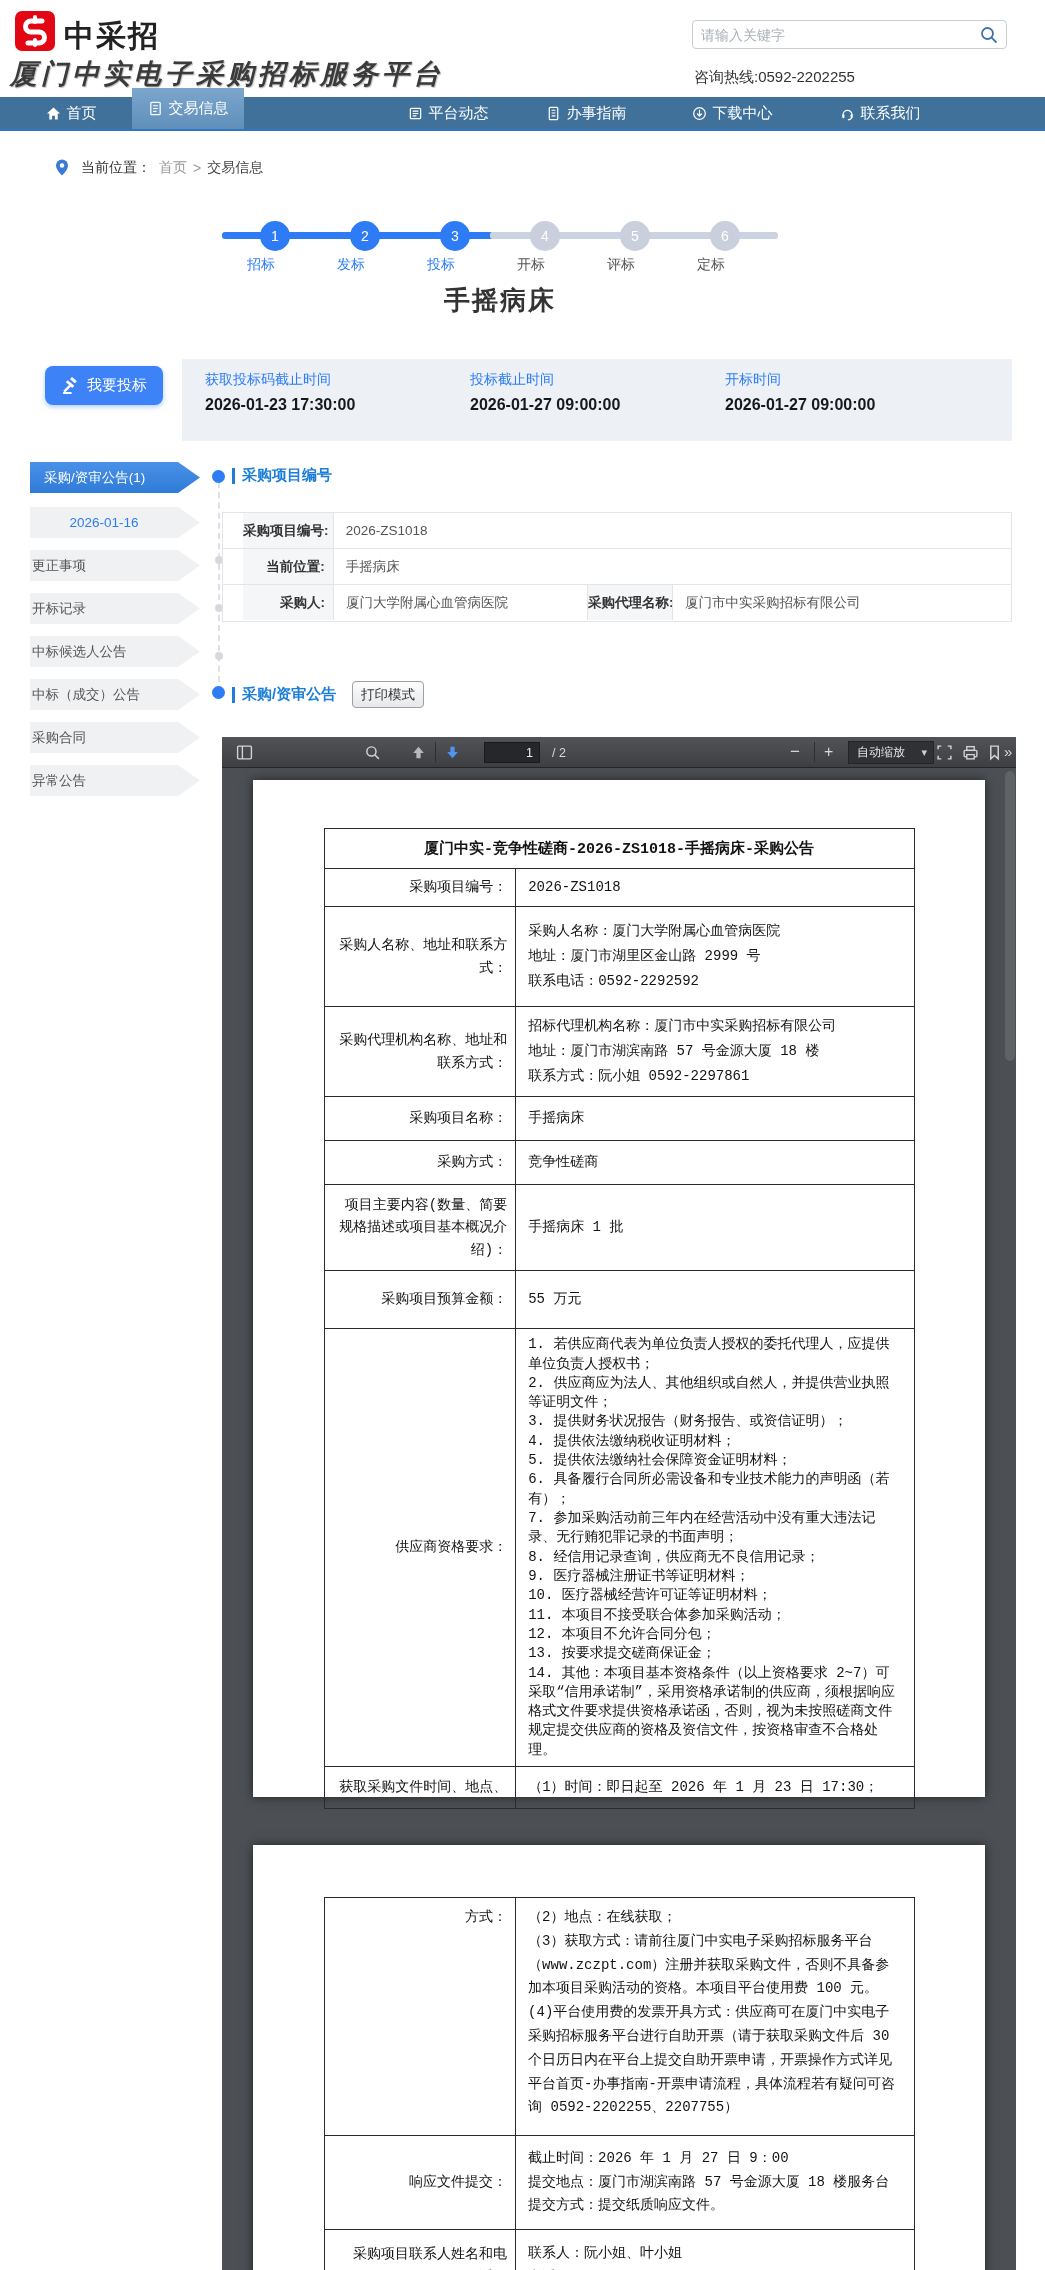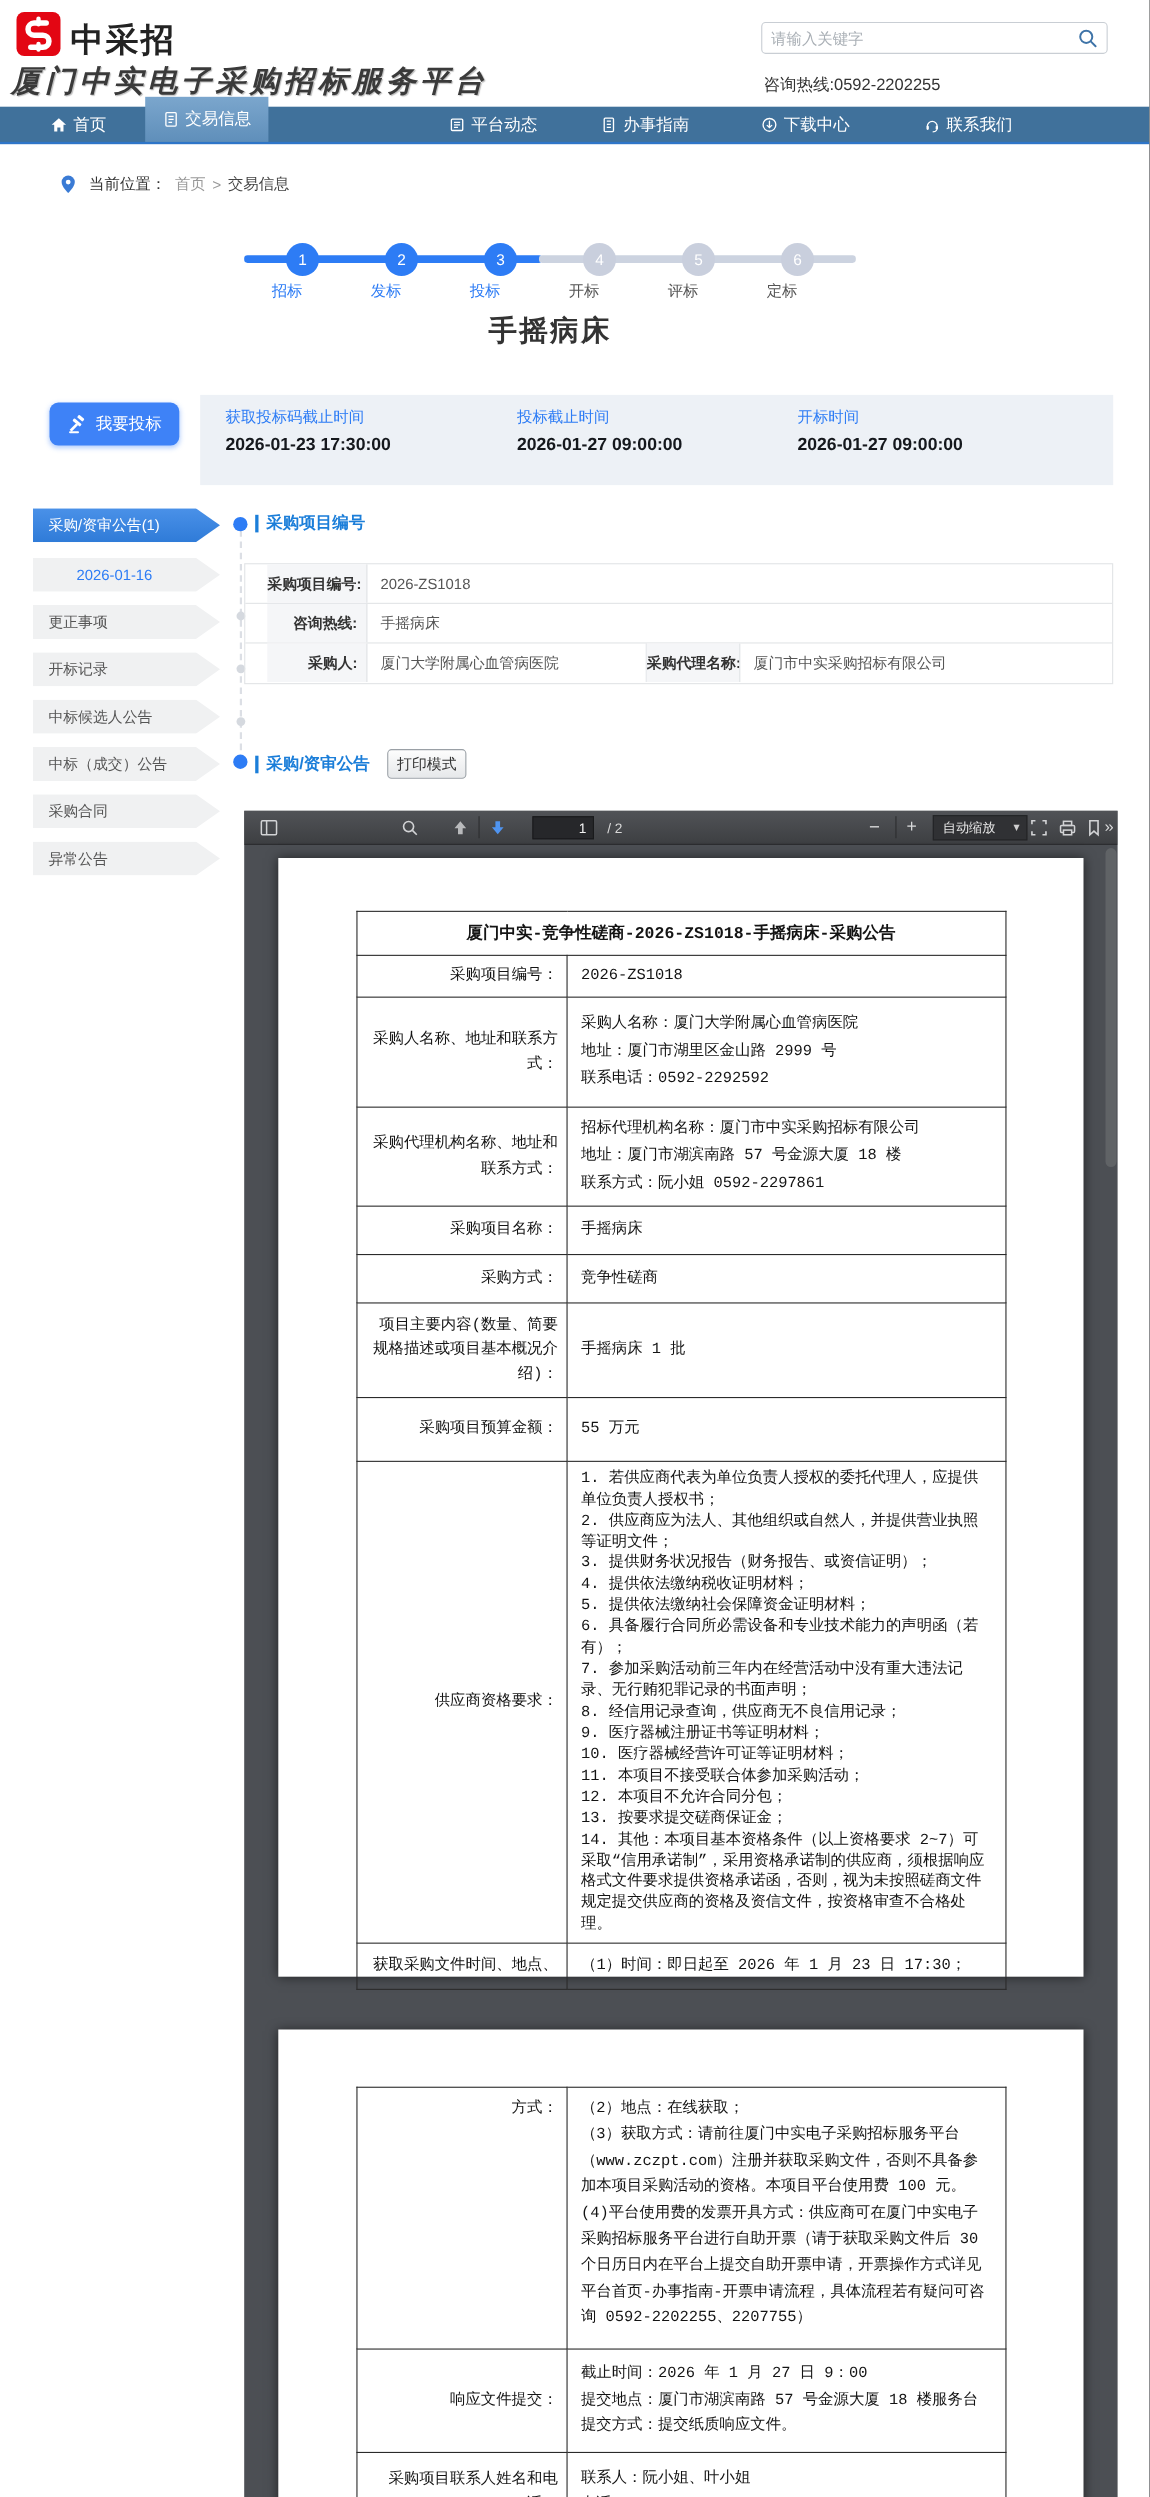--- a/index.html
+++ b/index.html
@@ -55,21 +55,21 @@
   .time-col { position:absolute; top:0; height:70px; }
   .time-col .tl { position:absolute; top:12px; left:0; font-size:14px; color:#2d7cf5; white-space:nowrap; }
   .time-col .tv { position:absolute; top:37px; left:0; font-size:16px; font-weight:bold; color:#15181d; white-space:nowrap; }
   .tc1 { left:23px; } .tc2 { left:288px; } .tc3 { left:543px; }
 
   
   .side-item { position:absolute; left:30px; width:170px; height:31px; font-size:13.5px; line-height:31px; cursor:pointer;
     clip-path:polygon(0 0, calc(100% - 22px) 0, 100% 50%, calc(100% - 22px) 100%, 0 100%); }
   .side-item.active { background:linear-gradient(180deg,#4a91e8,#2f7bd8); color:#fff; padding-left:14px; }
   .side-item.date { background:#f0f1f2; color:#2d7cf5; text-align:center; padding-right:22px; }
-  .side-item.normal { background:#f0f1f2; color:#555; padding-left:14px; }
+  .side-item.normal { background:#f0f1f2; color:#555; padding-left:2px; }
 
   
   .dash-line { position:absolute; left:218px; top:482px; height:200px; border-left:2px dashed #dcdfe5; }
   .dot { position:absolute; border-radius:50%; }
   .dot.big { width:13px; height:13px; background:#2d7cf5; left:212px; }
   .dot.small { width:8px; height:8px; background:#d5d9df; left:215px; }
 
   
   .sec-bar { position:absolute; width:3px; height:16px; background:#1b7ed9; left:232px; }
   .sec-title { position:absolute; left:242px; font-size:15px; font-weight:bold; color:#1b7ed9; }
@@ -256,21 +256,21 @@
 
   <div class="sec-bar" style="top:468px"></div>
   <div class="sec-title" style="top:466px">采购项目编号</div>
 
   <div class="info-table">
     <div class="it-row">
       <div class="it-cell it-label w-l1">采购项目编号:</div>
       <div class="it-cell it-value w-vfull">2026-ZS1018</div>
     </div>
     <div class="it-row">
-      <div class="it-cell it-label w-l1">咨询热线:</div>
+      <div class="it-cell it-label w-l1">当前位置:</div>
       <div class="it-cell it-value w-vfull">手摇病床</div>
     </div>
     <div class="it-row">
       <div class="it-cell it-label w-l1">采购人:</div>
       <div class="it-cell it-value w-v1">厦门大学附属心血管病医院</div>
       <div class="it-cell it-label w-l2">采购代理名称:</div>
       <div class="it-cell it-value w-v2">厦门市中实采购招标有限公司</div>
     </div>
   </div>
 

